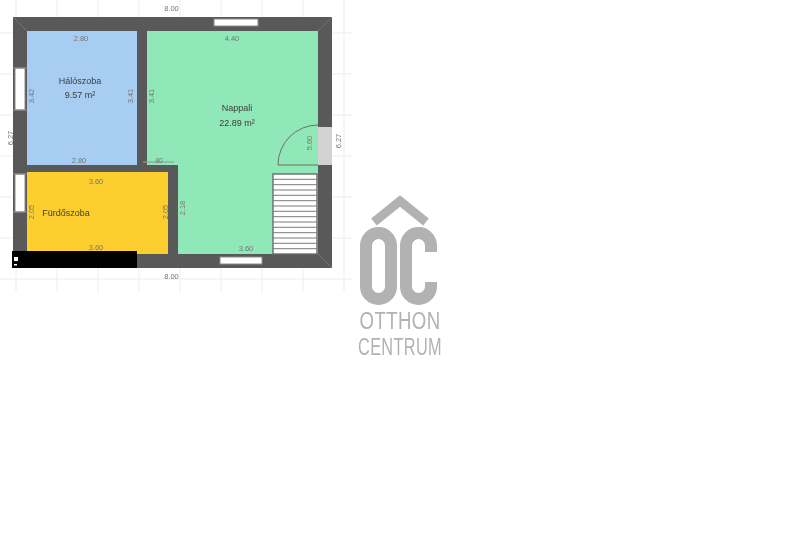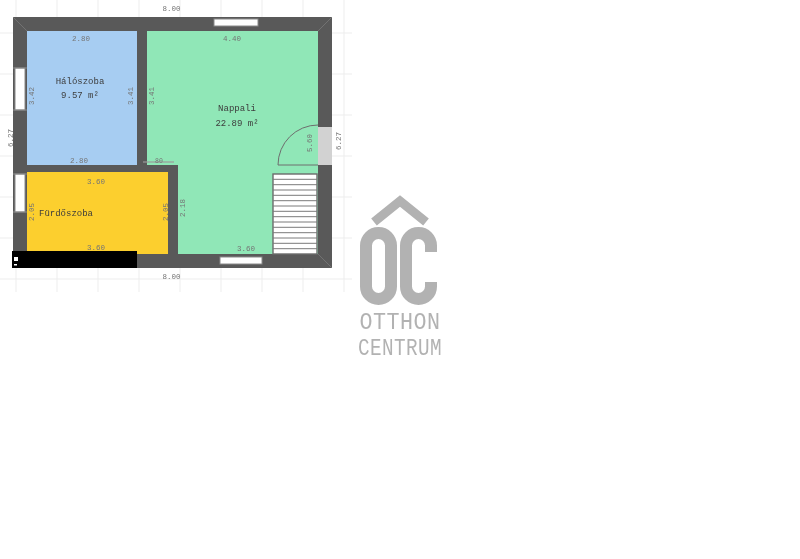--- a/index.html
+++ b/index.html
@@ -1,17 +1,17 @@
 <!DOCTYPE html>
 <html style="--wall: #595959; --bedroom: #a7cdf2; --living: #90e7b7; --bath: #fccf2e; --door_gap: #d2d2d2; --grid: #ededed; --dim_text: #757575; --room_text: #3c3c3c; --logo: #b2b2b2;"><head>
 <meta charset="utf-8">
 <style>
   html,body{margin:0;padding:0;background:#ffffff;}
   .canvas{position:relative;width:800px;height:559px;background:#ffffff;overflow:hidden;
-          font-family:Liberation Mono, monospace;}
+          font-family:Liberation Sans, sans-serif;}
   svg{display:block;}
   .grid{stroke:var(--grid,#ededed);stroke-width:1;fill:none;}
   .wall{fill:var(--wall,#595959);}
   .room-bedroom{fill:var(--bedroom,#a7cdf2);}
   .room-living{fill:var(--living,#90e7b7);}
   .room-bath{fill:var(--bath,#fccf2e);}
   .door-gap{fill:var(--door_gap,#d2d2d2);}
   .miter{stroke:#7d7d7d;stroke-width:0.8;opacity:0.85;}
   .window-rect{fill:#ffffff;stroke:#8a8a8a;stroke-width:1;}
   .window-cap{stroke:#8a8a8a;stroke-width:1;}

